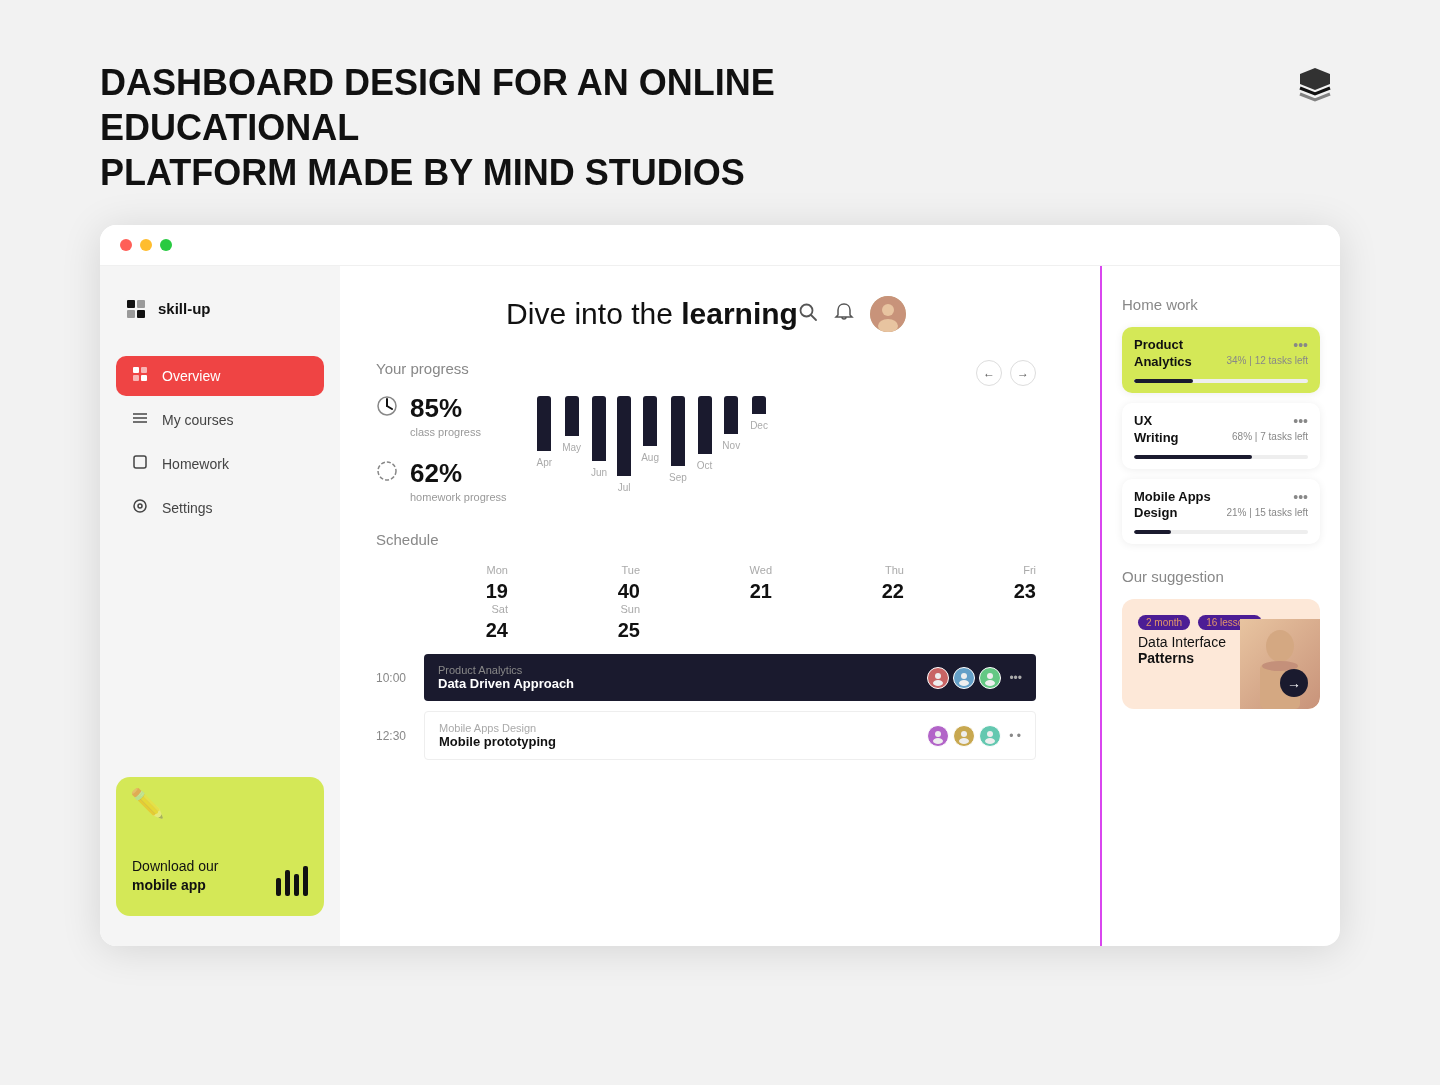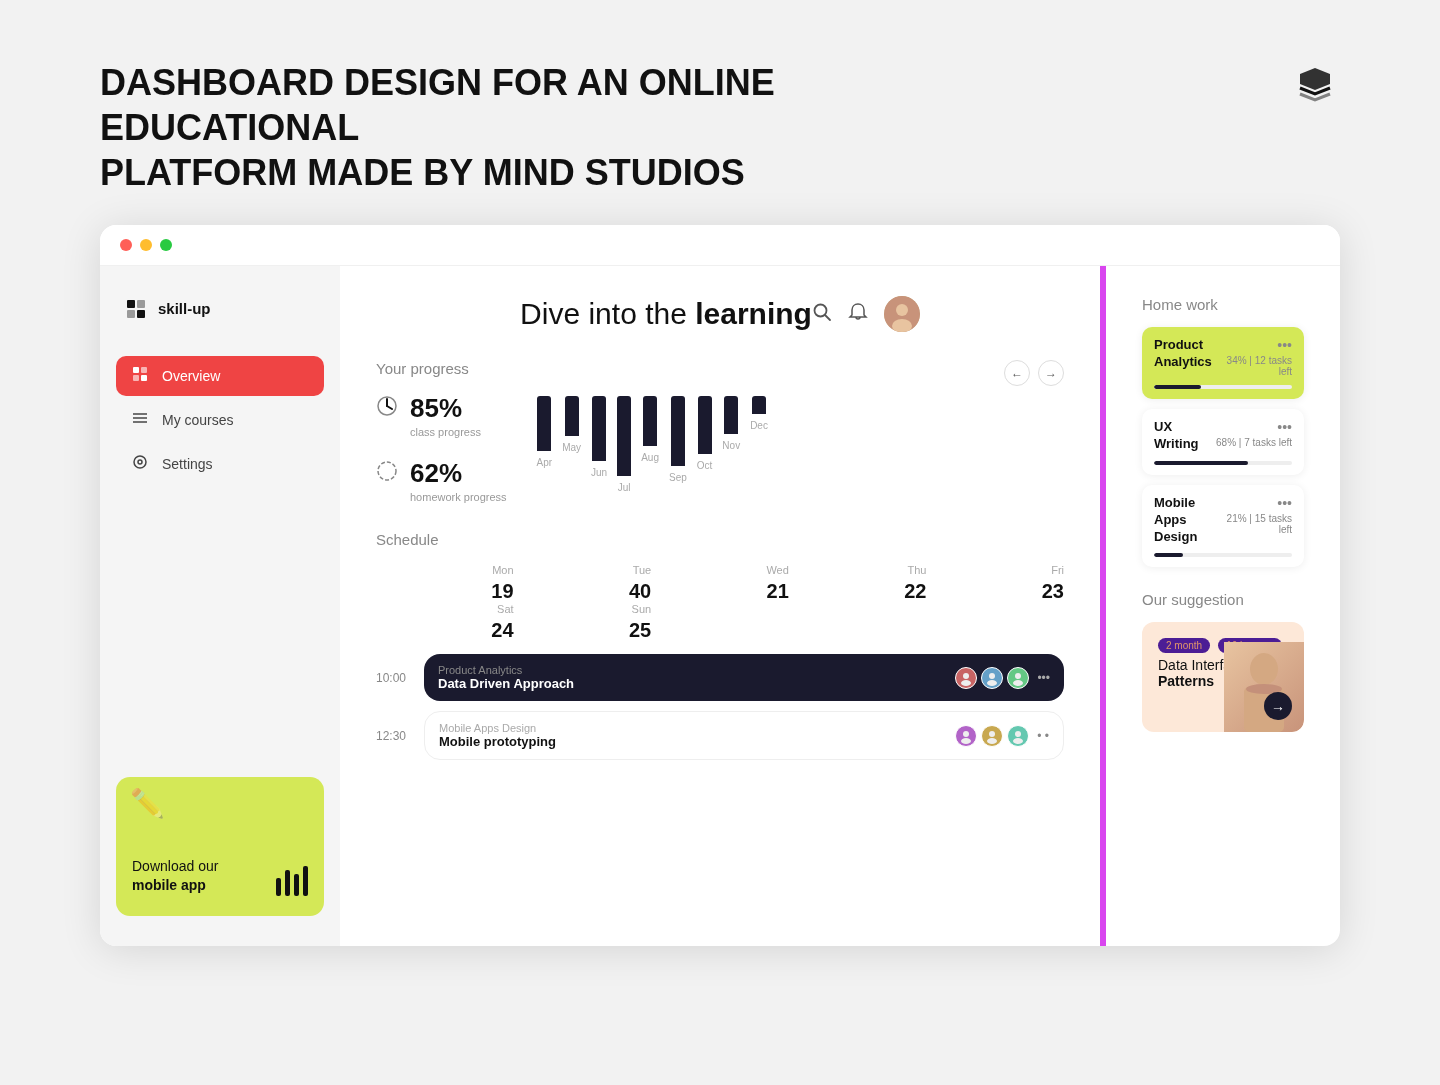--- a/index.html
+++ b/index.html
@@ -269,21 +269,21 @@
       gap: 12px;
     }
     .event-time {
       font-size: 12px;
       color: #888;
       width: 36px;
       flex-shrink: 0;
     }
     .event-card {
       flex: 1;
-      border-radius: 16px;
+      border-radius: 4px;
       padding: 10px 14px;
       display: flex;
       align-items: center;
       justify-content: space-between;
     }
     .event-card.dark {
       background: #1a1a2e;
     }
     .event-card.light {
       background: #fff;
@@ -321,24 +321,25 @@
     }
     .more-dots {
       font-size: 12px;
       color: #888;
       margin-left: 4px;
     }
 
     
     .right-panel {
       width: 240px;
-      padding: 30px 36px;
-      border-left: 6px solid #d946ef;
+      padding: 30px 20px;
+      border-left: 2px solid #d946ef;
       flex-shrink: 0;
       overflow-y: auto;
+      margin-left: 28px;
     }
     .panel-section-title {
       font-size: 15px;
       color: #888;
       margin-bottom: 14px;
     }
     .homework-list {
       display: flex;
       flex-direction: column;
       gap: 10px;
@@ -502,20 +503,28 @@
             <span class="nav-icon">
               <svg width="16" height="16" viewBox="0 0 16 16" fill="none">
                 <line x1="1" y1="4" x2="15" y2="4" stroke="currentColor" stroke-width="1.5"></line>
                 <line x1="1" y1="8" x2="15" y2="8" stroke="currentColor" stroke-width="1.5"></line>
                 <line x1="1" y1="12" x2="15" y2="12" stroke="currentColor" stroke-width="1.5"></line>
               </svg>
             </span>
             <span>My courses</span>
           </div>
 
+          <div class="nav-item">
+            <span class="nav-icon">
+              <svg width="16" height="16" viewBox="0 0 16 16" fill="none">
+                <rect x="2" y="2" width="12" height="12" rx="2" stroke="currentColor" stroke-width="1.5" fill="none"></rect>
+              </svg>
+            </span>
+            <span>Homework</span>
+          </div>
 
           <div class="nav-item">
             <span class="nav-icon">
               <svg width="16" height="16" viewBox="0 0 16 16" fill="none">
                 <circle cx="8" cy="8" r="6" stroke="currentColor" stroke-width="1.5" fill="none"></circle>
                 <circle cx="8" cy="8" r="2" stroke="currentColor" stroke-width="1.5" fill="none"></circle>
               </svg>
             </span>
             <span>Settings</span>
           </div>

